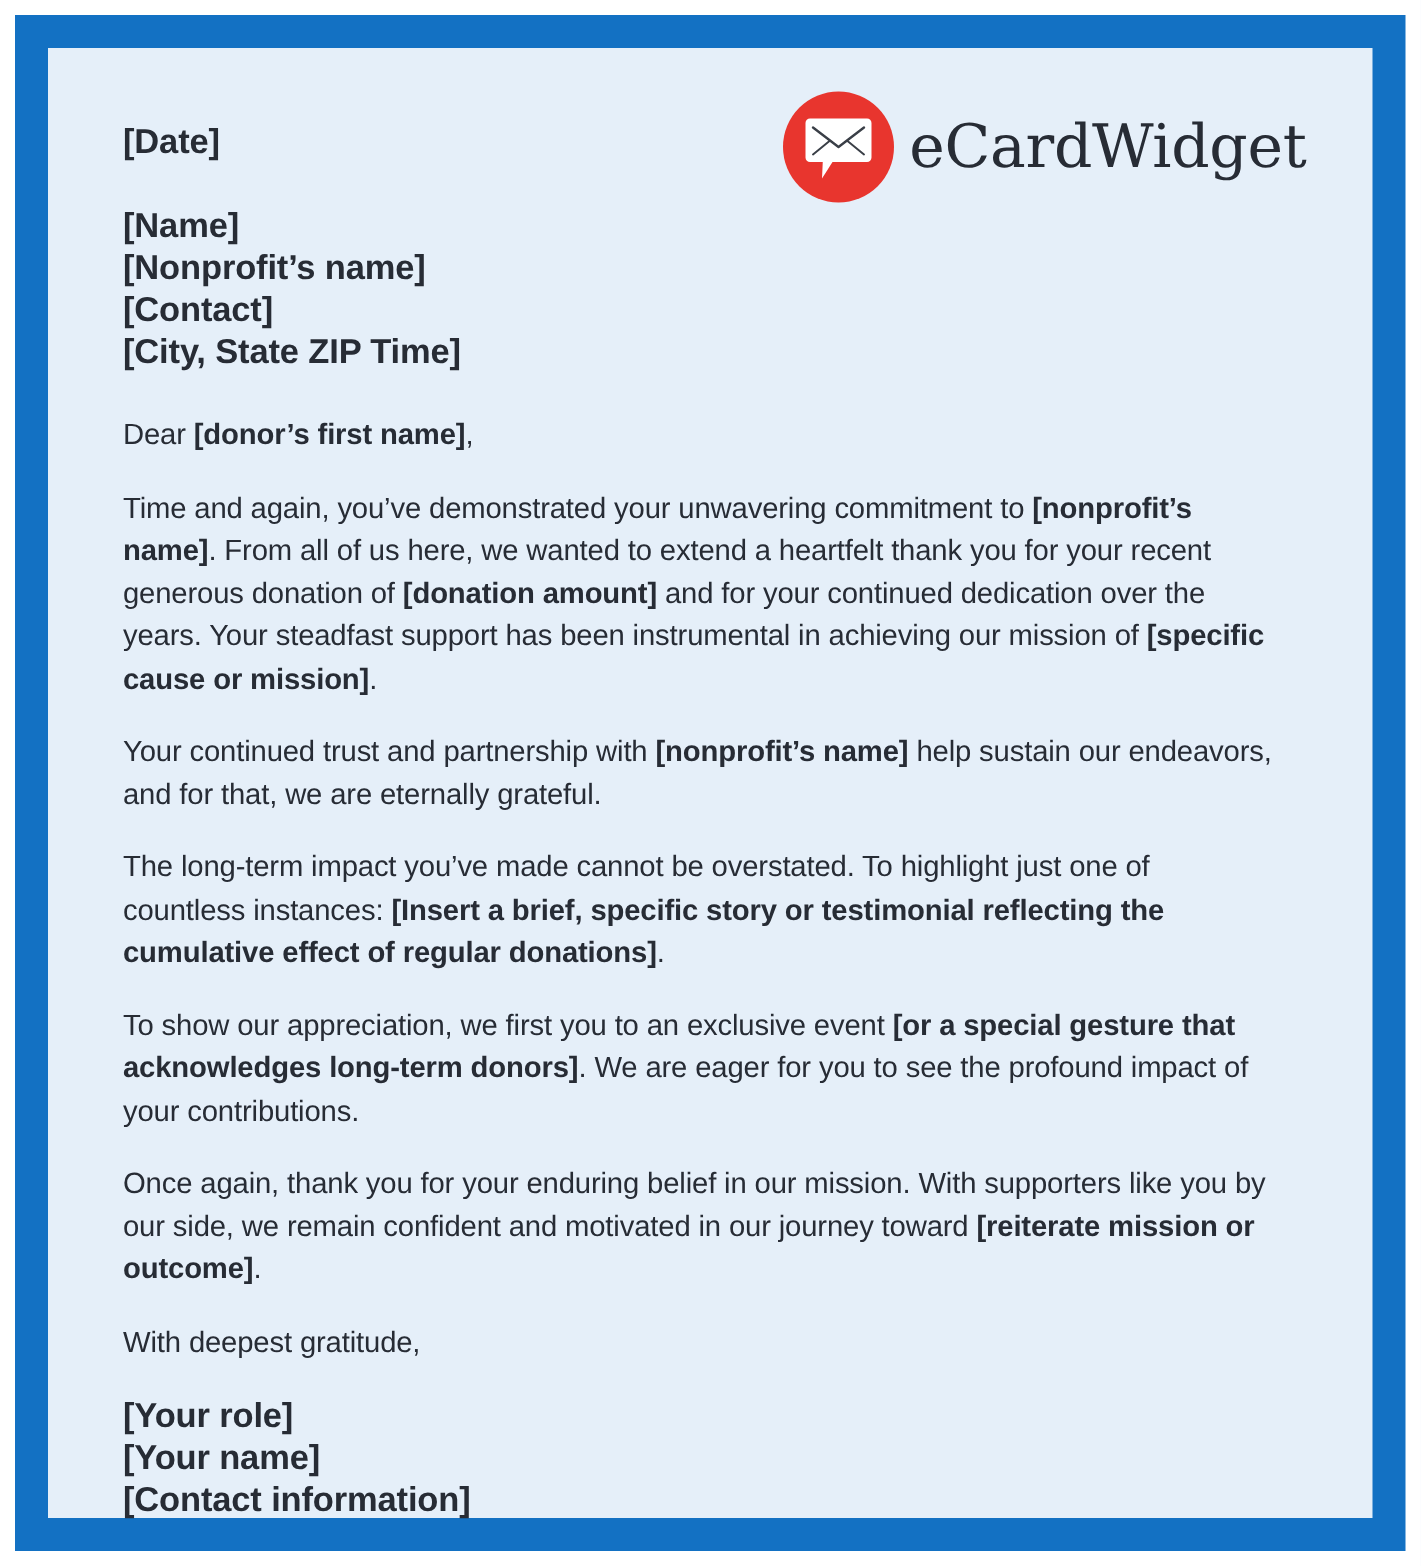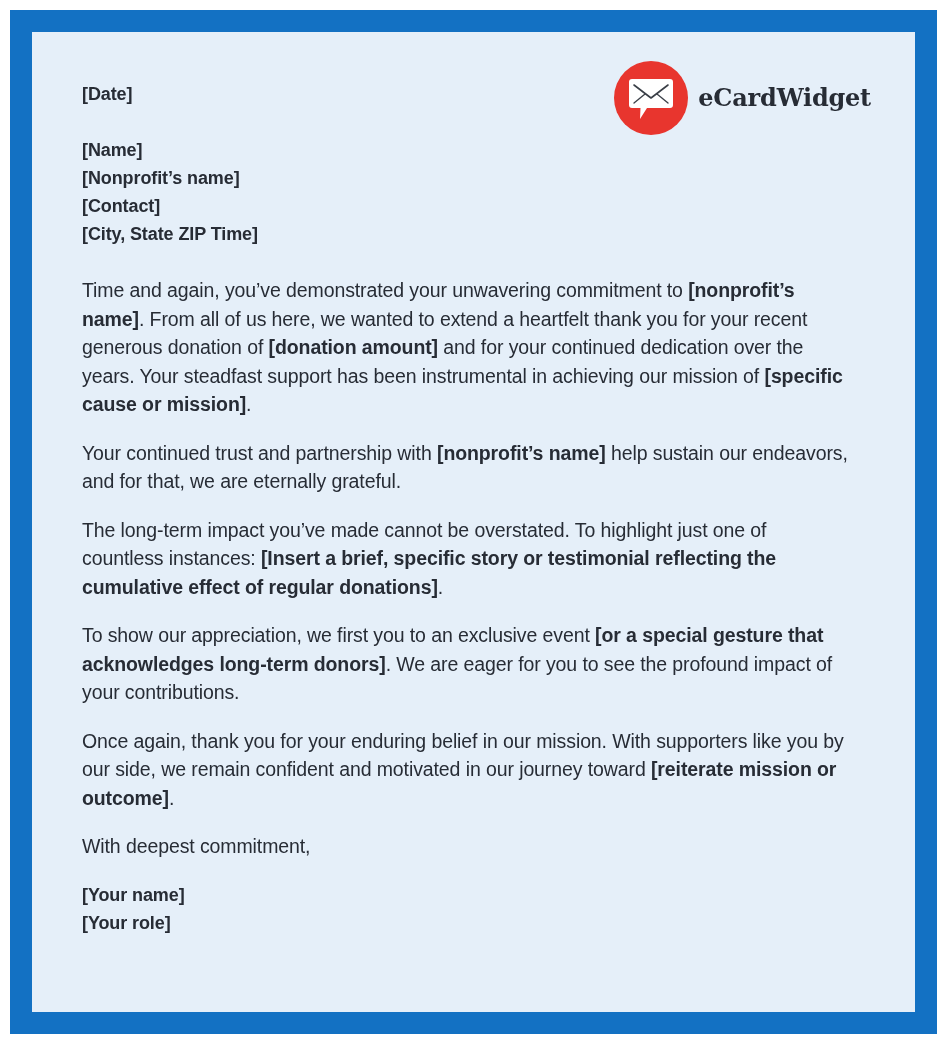--- a/index.html
+++ b/index.html
@@ -59,43 +59,43 @@
     border-radius: 50%;
     background: #E8352E;
     display: flex;
     align-items: center;
     justify-content: center;
     flex: 0 0 auto;
   }
   #logo-mark svg { display: block; }
   #logo-word {
     font-family: "DejaVu Serif", "Liberation Serif", serif;
-    font-size: 24px;
-    font-weight: 700;
+    font-size: 40px;
+    font-weight: 400;
     color: #1E2430;
     letter-spacing: -0.2px;
     white-space: nowrap;
     line-height: 1;
   }
 
   
   #letter-body {
     position: relative;
     width: 770px;
     color: #272C35;
     font-size: 19.5px;
     line-height: 28.5px;
     font-weight: 400;
     letter-spacing: -0.1px;
   }
 
   .addr-line,
   .sign-line {
     font-weight: 700;
-    font-size: 18px;
+    font-size: 23px;
     line-height: 28px;
     letter-spacing: -0.1px;
     white-space: nowrap;
   }
 
   #date-line { margin-bottom: 0; }
 
   .spacer-lg { height: 28px; }
   .spacer-md { height: 20px; }
 
@@ -143,35 +143,37 @@
           <div class="addr-group">
             <div class="addr-line">[Name]</div>
             <div class="addr-line">[Nonprofit’s name]</div>
             <div class="addr-line">[Contact]</div>
             <div class="addr-line">[City, State ZIP Time]</div>
           </div>
         </div>
 
         <div class="spacer-lg"></div>
 
+        <p class="para"><span>Dear </span><span class="ph">[donor’s first name]</span><span>,</span></p>
 
         <p class="para"><span>Time and again, you’ve demonstrated your unwavering commitment to </span><span class="ph">[nonprofit’s name]</span><span>. From all of us here, we wanted to extend a heartfelt thank you for your recent generous donation of </span><span class="ph">[donation amount]</span><span> and for your continued dedication over the years. Your steadfast support has been instrumental in achieving our mission of </span><span class="ph">[specific cause or mission]</span><span>.</span></p>
         <p class="para"><span>Your continued trust and partnership with </span><span class="ph">[nonprofit’s name]</span><span> help sustain our endeavors, and for that, we are eternally grateful.</span></p>
         <p class="para"><span>The long-term impact you’ve made cannot be overstated. To highlight just one of countless instances: </span><span class="ph">[Insert a brief, specific story or testimonial reflecting the cumulative effect of regular donations]</span><span>.</span></p>
         <p class="para"><span>To show our appreciation, we first you to an exclusive event </span><span class="ph">[or a special gesture that acknowledges long-term donors]</span><span>. We are eager for you to see the profound impact of your contributions.</span></p>
         <p class="para"><span>Once again, thank you for your enduring belief in our mission. With supporters like you by our side, we remain confident and motivated in our journey toward </span><span class="ph">[reiterate mission or outcome]</span><span>.</span></p>
 
         <div class="spacer-md"></div>
 
-        <p class="para">With deepest commitment,</p>
+        <p class="para">With deepest gratitude,</p>
 
         <div class="spacer-md"></div>
 
         <div class="sign-group">
+          <div class="sign-line">[Your role]</div>
           <div class="sign-line">[Your name]</div>
-          <div class="sign-line">[Your role]</div>
+          <div class="sign-line">[Contact information]</div>
         </div>
 
       </div>
 
     </div>
   </div>
 </div>
 
 </body></html>

